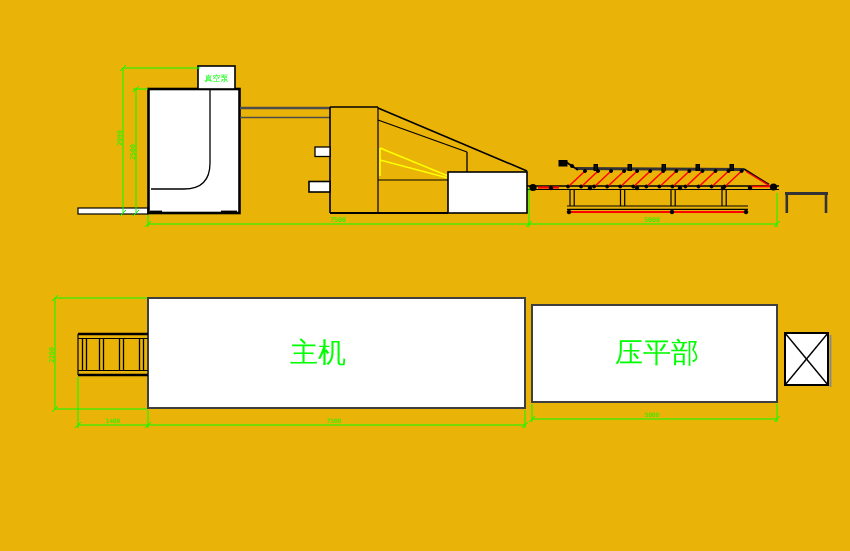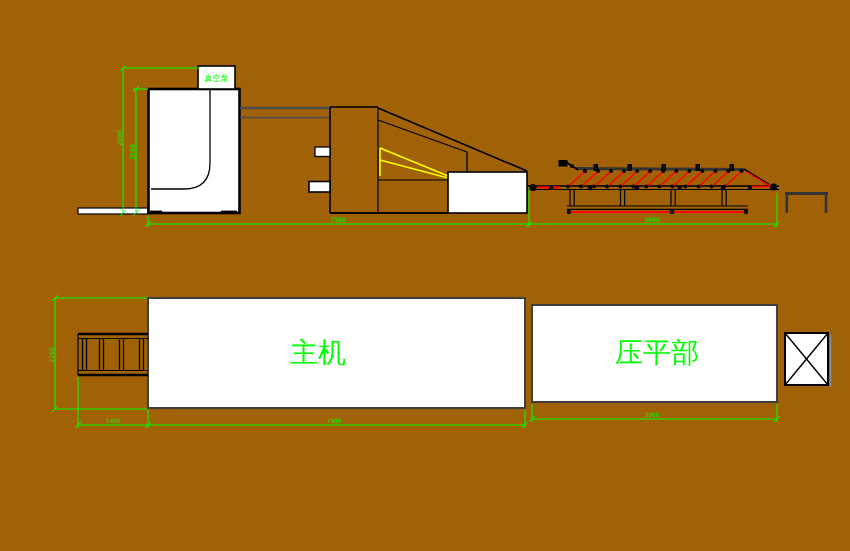--- a/index.html
+++ b/index.html
@@ -1,19 +1,19 @@
 <!DOCTYPE html>
 <html><head>
 <meta charset="utf-8">
 <style>
   html,body{margin:0;padding:0;background:#ffffff;}
   .canvas{
     position:relative;
     width:850px;height:551px;
-    background:#a16207;
+    background:#eab308;
     overflow:hidden;
     font-family:"Liberation Sans", sans-serif;
   }
   svg text{
     fill:#00ff00;
     font-family:"DejaVu Sans Mono","Liberation Sans",monospace,sans-serif;
   }
   svg .cjk{
     font-family:"Liberation Sans",sans-serif;
   }

